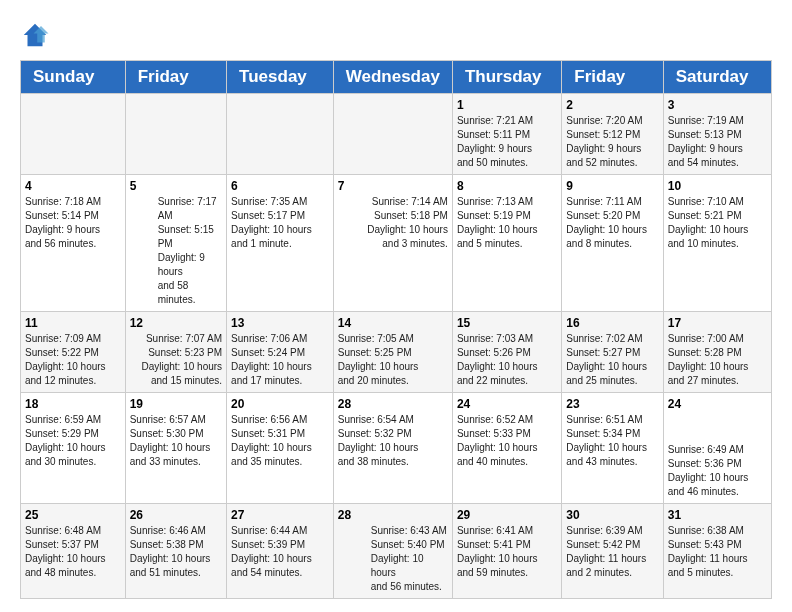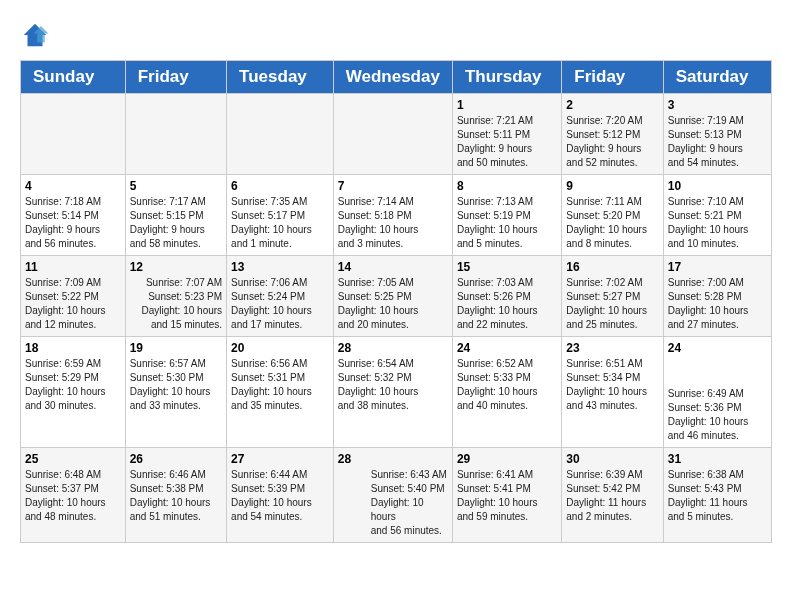--- a/index.html
+++ b/index.html
@@ -146,35 +146,35 @@
       <tr>
         <td>
           <span class="day-num">4</span>
           <div class="day-info" style="white-space: pre-line;">Sunrise: 7:18 AM
 Sunset: 5:14 PM
 Daylight: 9 hours
 and 56 minutes.</div>
         </td>
         <td>
           <span class="day-num">5</span>
-          <div class="day-info" style="white-space: pre-line;">Sunrise: 7:17 AM
+          <div class="day-info" style="white-space: pre-line; margin-left: 28px;">Sunrise: 7:17 AM
 Sunset: 5:15 PM
 Daylight: 9 hours
 and 58 minutes.</div>
         </td>
         <td>
           <span class="day-num">6</span>
           <div class="day-info" style="white-space: pre-line;">Sunrise: 7:35 AM
 Sunset: 5:17 PM
 Daylight: 10 hours
 and 1 minute.</div>
         </td>
         <td>
           <span class="day-num">7</span>
-          <div class="day-info" style="white-space: pre-line;">Sunrise: 7:14 AM
+          <div class="day-info" style="white-space: pre-line; text-align: right;">Sunrise: 7:14 AM
 Sunset: 5:18 PM
 Daylight: 10 hours
 and 3 minutes.</div>
         </td>
         <td>
           <span class="day-num">8</span>
           <div class="day-info" style="white-space: pre-line;">Sunrise: 7:13 AM
 Sunset: 5:19 PM
 Daylight: 10 hours
 and 5 minutes.</div>

